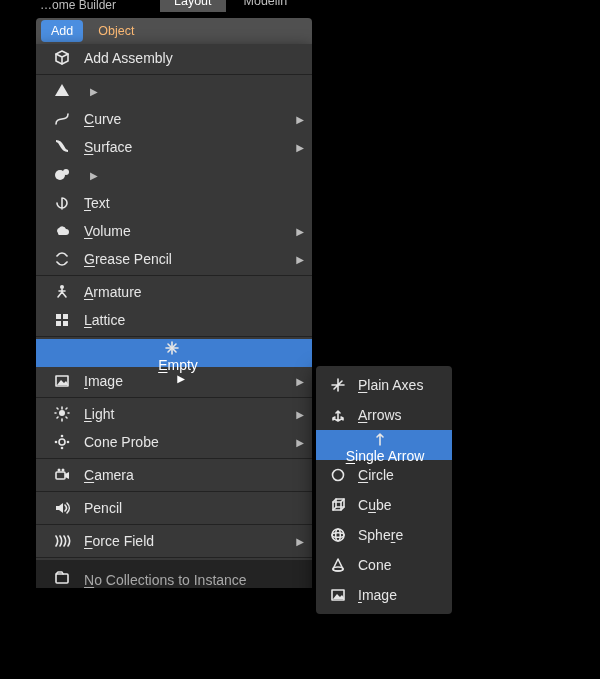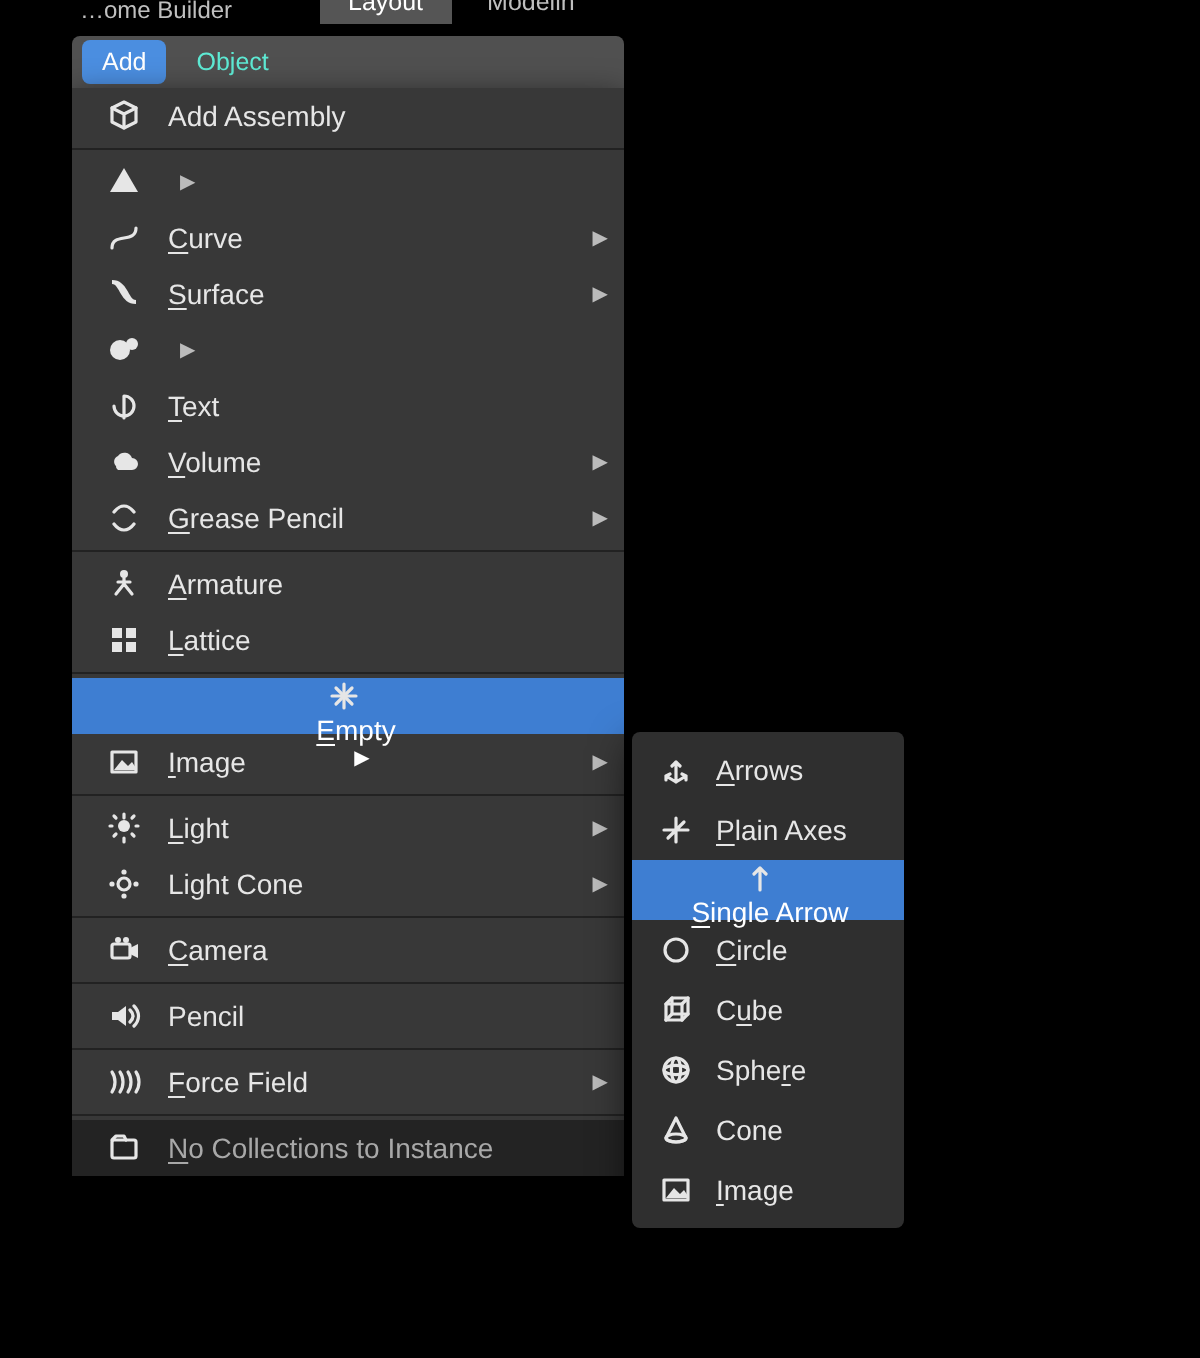--- a/index.html
+++ b/index.html
@@ -20,33 +20,33 @@
   }
   html,body{margin:0;padding:0;width:600px;height:679px;background:var(--bg);font-family:"Segoe UI",Arial,Helvetica,sans-serif;font-size:14px;color:var(--text);overflow:hidden;}
   .workspace-tabs{position:absolute;left:25px;top:-4px;height:18px;display:flex;gap:4px;align-items:flex-end;}
   .ws-tab{padding:2px 14px 4px 14px;font-size:12.5px;color:#ddd;border-radius:4px 4px 0 0;}
   .ws-tab.inactive{background:transparent;color:#bfbfbf;}
   .ws-tab.active{background:var(--tab-active);color:#fff;}
   .ws-crumb{position:absolute;left:40px;top:-2px;font-size:12px;color:#bfbfbf;}
   .header-bar{position:absolute;left:36px;top:18px;width:276px;height:26px;background:var(--header);display:flex;align-items:center;border-radius:4px 4px 0 0;}
   .header-bar .btn{height:20px;padding:1px 10px;margin-left:5px;border-radius:4px;font-size:12.5px;display:flex;align-items:center;}
   .header-bar .btn.add{background:var(--add-btn);color:#fff;}
-  .header-bar .btn.obj{background:transparent;color:#5eead4;}
+  .header-bar .btn.obj{background:transparent;color:#fdba74;}
   .menu-panel{position:absolute;left:36px;top:44px;width:276px;background:var(--panel);border-radius:0 0 4px 4px;box-shadow:0 4px 16px rgba(0,0,0,0.6);}
   .menu-item{display:flex;align-items:center;height:28px;padding:0 8px 0 16px;position:relative;}
   .menu-item.hover{background:var(--highlight);color:#fff;flex-direction:column;}
   .menu-item.disabled{color:var(--text-dim);}
   .menu-item .ico{width:20px;height:20px;margin-right:12px;display:flex;align-items:center;justify-content:center;}
   .menu-item .ico svg{width:18px;height:18px;}
   .menu-item .lbl{flex:1;white-space:nowrap;}
   .menu-item .lbl u{text-decoration:underline;text-underline-offset:2px;}
   .menu-item .arrow{font-size:10px;color:#bbb;margin-left:6px;}
   .menu-item.hover .arrow{color:#fff;}
   .sep{height:1px;background:var(--divider);margin:2px 0;}
-  .footer-row{background:var(--panel-darker);}
+  .footer-row{background:var(--panel-darker);align-items:flex-end;}
   .submenu{position:absolute;left:316px;top:366px;width:136px;background:var(--submenu-bg);border-radius:4px;box-shadow:0 6px 20px rgba(0,0,0,0.7);padding:4px 0;}
   .submenu .menu-item{height:30px;padding:0 10px 0 12px;}
   .submenu .menu-item .ico{margin-right:10px;}
   
   .stk{stroke:#e6e6e6;stroke-width:1.6;fill:none;stroke-linecap:round;stroke-linejoin:round;}
   .fil{fill:#e6e6e6;}
 </style>
 </head>
 <body>
 
@@ -176,21 +176,21 @@
       </span>
       <span class="lbl"><span><u>L</u>ight</span></span>
       <span class="arrow">▶</span>
     </div>
     <div class="menu-item">
       <span class="ico">
         <svg viewBox="0 0 18 18">
           <use href="#light-probe-icon"></use>
         </svg>
       </span>
-      <span class="lbl">Light Cone</span>
+      <span class="lbl">Cone Probe</span>
       <span class="arrow">▶</span>
     </div>
     <div class="sep"></div>
     <div class="menu-item">
       <span class="ico">
         <svg viewBox="0 0 18 18">
           <use href="#camera-icon"></use>
         </svg>
       </span>
       <span class="lbl"><span><u>C</u>amera</span></span>
@@ -222,32 +222,32 @@
         </svg>
       </span>
       <span class="lbl"><span><u>N</u>o Collections to Instance</span></span>
     </div>
   </div>
 
 <div class="submenu" id="empty-submenu">
     <div class="menu-item">
       <span class="ico">
         <svg viewBox="0 0 18 18">
+          <use href="#plain-axes-icon"></use>
+        </svg>
+      </span>
+      <span class="lbl"><span><u>P</u>lain Axes</span></span>
+    </div>
+    <div class="menu-item">
+      <span class="ico">
+        <svg viewBox="0 0 18 18">
           <use href="#arrows-icon"></use>
         </svg>
       </span>
       <span class="lbl"><span><u>A</u>rrows</span></span>
-    </div>
-    <div class="menu-item">
-      <span class="ico">
-        <svg viewBox="0 0 18 18">
-          <use href="#plain-axes-icon"></use>
-        </svg>
-      </span>
-      <span class="lbl"><span><u>P</u>lain Axes</span></span>
     </div>
     <div class="menu-item hover">
       <span class="ico">
         <svg viewBox="0 0 18 18">
           <use href="#single-arrow-icon"></use>
         </svg>
       </span>
       <span class="lbl"><span><u>S</u>ingle Arrow</span></span>
     </div>
     <div class="menu-item">

